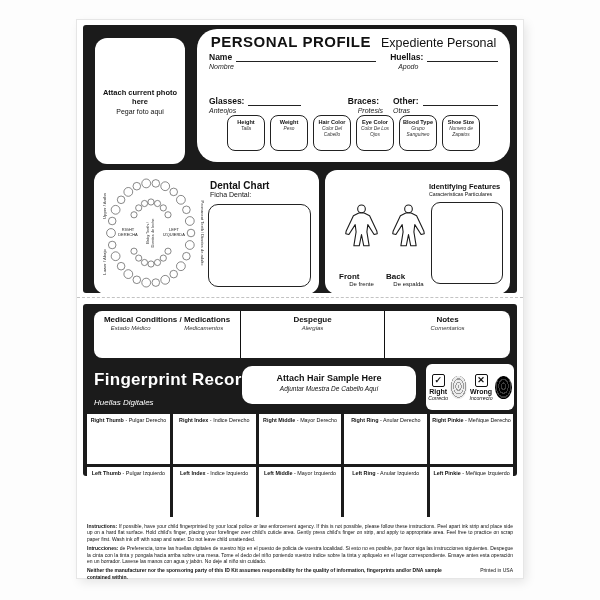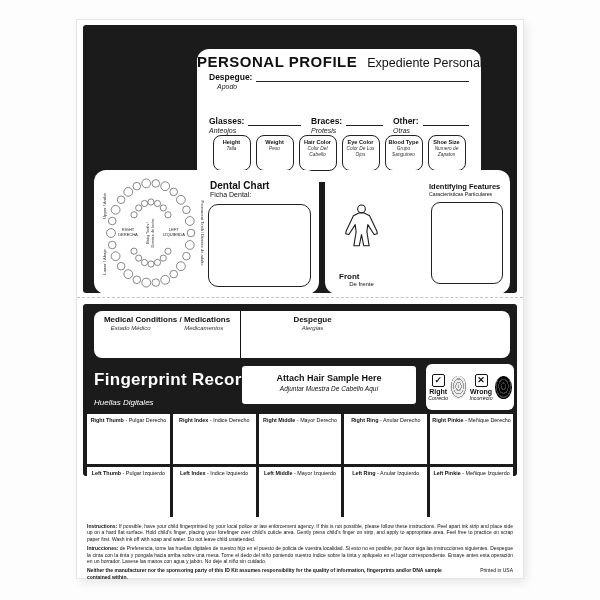--- a/index.html
+++ b/index.html
@@ -72,46 +72,57 @@
   svg text{font-family:"Liberation Sans",sans-serif;}
 </style>
 </head>
 <body>
 
 <div class="stage">
   <div class="page">
 
     <div class="abs panel" style="left:6px;top:5px;width:434px;height:268px;">
 
-
-      <div class="abs wbox" style="left:114px;top:24px;width:284px;height:133px;">
+      <div class="abs wbox photo-box" style="left:12px;top:13px;width:90px;height:126px;">
+        <div class="photo-en">Attach current photo here</div>
+        <div class="photo-es">Pegar foto aqui</div>
+      </div>
+
+      <div class="abs wbox" style="left:114px;top:4px;width:313px;height:133px;border-radius:20px;">
         <div class="pp-header">
           <span class="pp-title">PERSONAL PROFILE</span><span class="pp-sub">Expediente Personal</span>
         </div>
 
         <div class="frow" style="top:23px;">
+          <div class="field" style="flex:1.55;">
+            <div class="ftop">
+                <span class="flabel">Name</span>
+                <span class="fline"></span>
+              </div>
+            <div class="fsub">Nombre</div>
+          </div>
           <div class="field" style="flex:1;">
             <div class="ftop">
-                <span class="flabel">Despegue:</span>
+                <span class="flabel">Huellas:</span>
                 <span class="fline"></span>
               </div>
             <div class="fsub" style="margin-left:8px;">Apodo</div>
           </div>
         </div>
 
 
         <div class="frow" style="top:67px;gap:10px;">
           <div class="field" style="width:92px;">
             <div class="ftop">
                 <span class="flabel">Glasses:</span>
                 <span class="fline"></span>
               </div>
             <div class="fsub">Anteojos</div>
           </div>
-          <div class="field" style="width:72px;">
+          <div class="field" style="width:72px;align-items:flex-end;">
             <div class="ftop">
                 <span class="flabel">Braces:</span>
                 <span class="fline"></span>
               </div>
             <div class="fsub">Protesis</div>
           </div>
           <div class="field" style="flex:1;">
             <div class="ftop">
                 <span class="flabel">Other:</span>
                 <span class="fline"></span>
@@ -215,20 +226,28 @@
 
         <div class="abs" style="left:14px;top:14px;width:45px;">
           <svg width="45" height="84" viewBox="0 0 100 98">
             <circle cx="50" cy="11" r="8.5" fill="#fff" stroke="#1b1b1b" stroke-width="2.4"></circle>
             <path d="M44,20 L32,26 L16,60 L15,66 L22,68 L36,46 L38,62 L33,93 L45,93 L50,68 L55,93 L67,93 L62,62 L64,46 L78,68 L85,66 L84,60 L68,26 L56,20 Z" fill="#fff" stroke="#1b1b1b" stroke-width="2.4" stroke-linejoin="round"></path>
           </svg>
           <div class="fig-cap-en">Front</div>
           <div class="fig-cap-es">De frente</div>
         </div>
 
+        <div class="abs" style="left:61px;top:14px;width:45px;">
+          <svg width="45" height="84" viewBox="0 0 100 98">
+            <circle cx="50" cy="11" r="8.5" fill="#fff" stroke="#1b1b1b" stroke-width="2.4"></circle>
+            <path d="M44,20 L32,26 L16,60 L15,66 L22,68 L36,46 L38,62 L33,93 L45,93 L50,68 L55,93 L67,93 L62,62 L64,46 L78,68 L85,66 L84,60 L68,26 L56,20 Z" fill="#fff" stroke="#1b1b1b" stroke-width="2.4" stroke-linejoin="round"></path>
+          </svg>
+          <div class="fig-cap-en">Back</div>
+          <div class="fig-cap-es">De espalda</div>
+        </div>
         <div class="abs" style="left:104px;top:13px;width:76px;text-align:left;">
           <div class="id-title">Identifying Features</div>
           <div class="id-sub">Caracteristicas Particulares</div>
         </div>
         <div class="abs outline-box" style="left:106px;top:32px;width:70px;height:80px;border-radius:9px;"></div>
       </div>
     </div>
 
     <div class="abs perf" style="left:0;top:277px;width:446px;height:0;"></div>
 
@@ -241,28 +260,34 @@
               <span>Estado Médico</span>
               <span>Medicamentos</span>
             </div>
           </div>
           <div class="med-col">
             <div class="med-en">Despegue</div>
             <div class="med-subrow">
               <span>Alergias</span>
             </div>
           </div>
+          <div class="med-col">
+            <div class="med-en">Notes</div>
+            <div class="med-subrow">
+              <span>Comentarios</span>
+            </div>
+          </div>
         </div>
 
       <div class="abs" style="left:11px;top:66px;">
         <div class="fp-title">Fingerprint Record</div>
         <div class="fp-sub">Huellas Digitales</div>
       </div>
 
-      <div class="abs wbox hair-box" style="left:159px;top:62px;width:174px;height:38px;border-radius:3px;">
+      <div class="abs wbox hair-box" style="left:159px;top:62px;width:174px;height:38px;border-radius:10px;">
         <div class="hair-en">Attach Hair Sample Here</div>
         <div class="hair-es">Adjuntar Muestra De Cabello Aquí</div>
       </div>
 
       <div class="abs wbox rw-box" style="left:343px;top:60px;width:88px;height:46px;">
         <div class="rw-item">
           <div class="rw-check">✓</div>
           <div class="rw-en">Right</div>
           <div class="rw-es">Correcto</div>
         </div>

